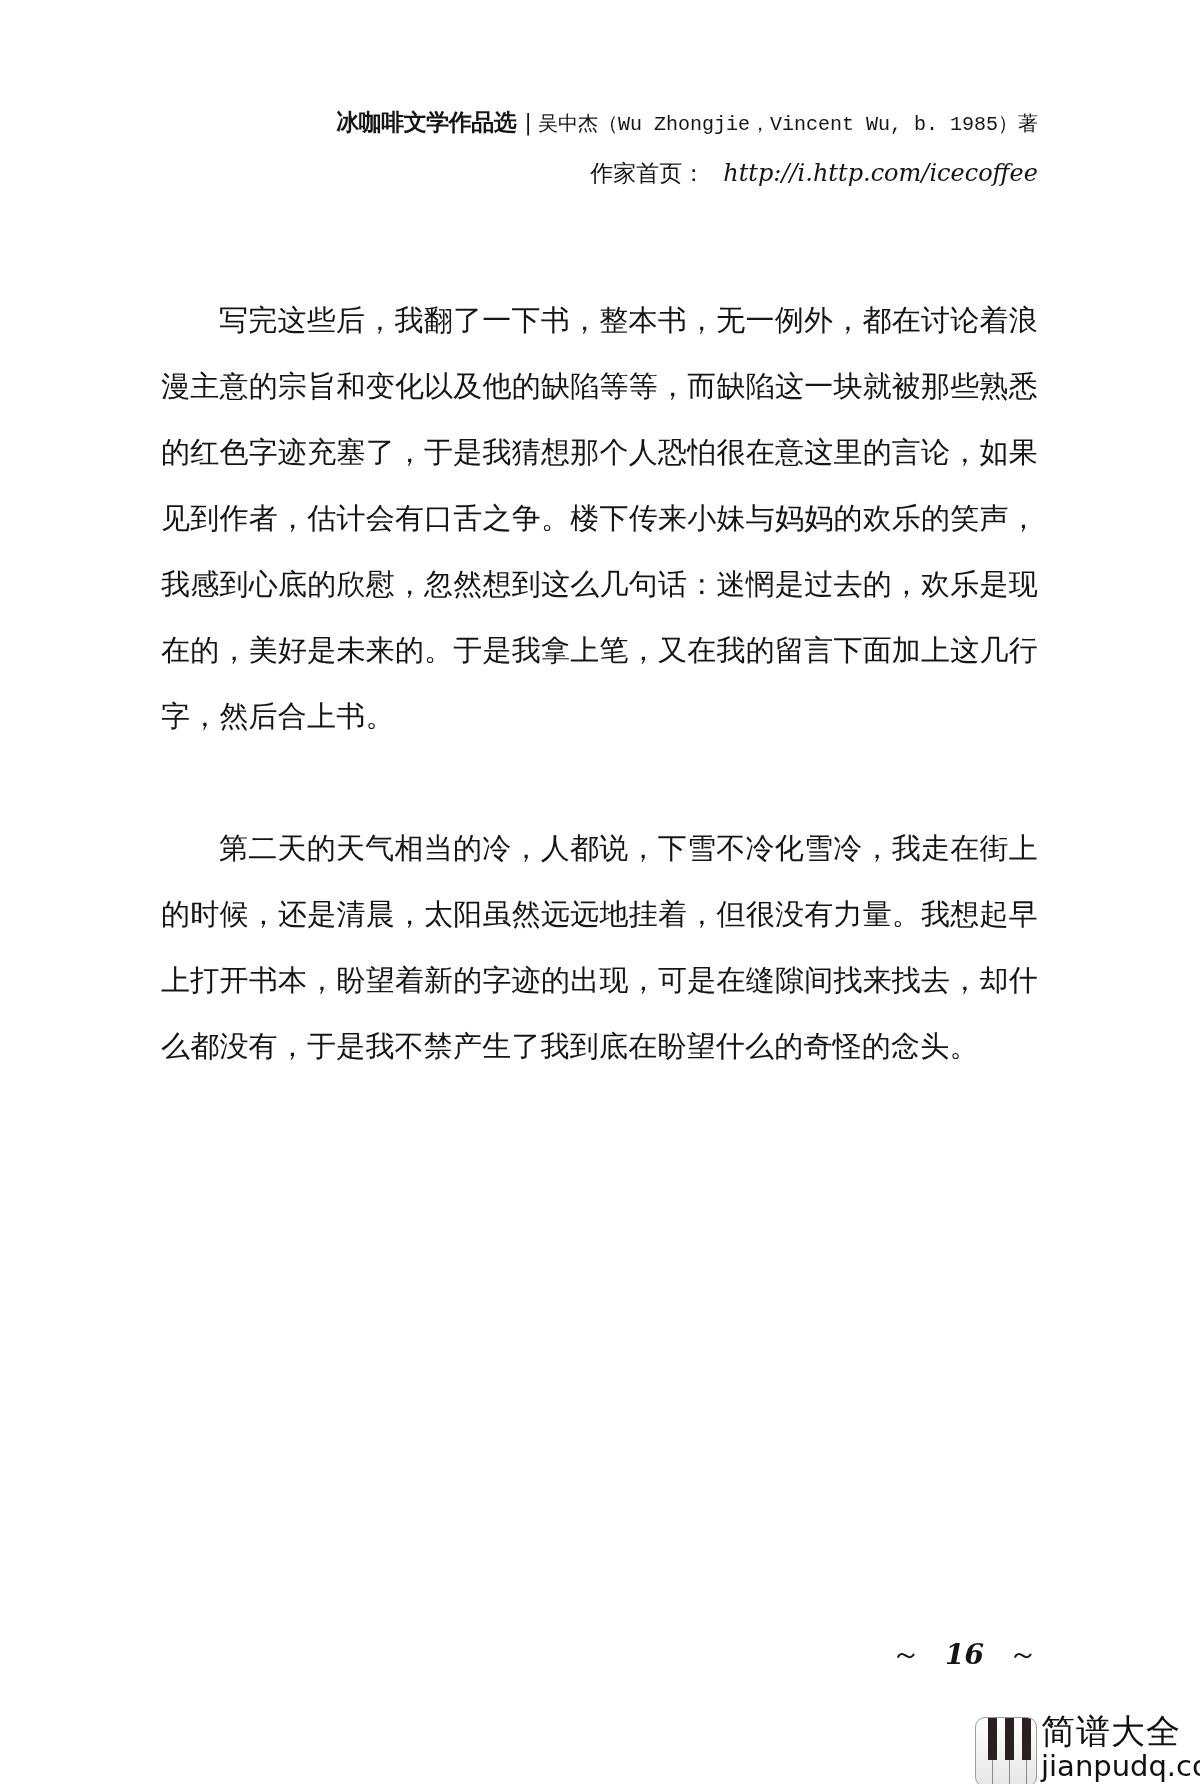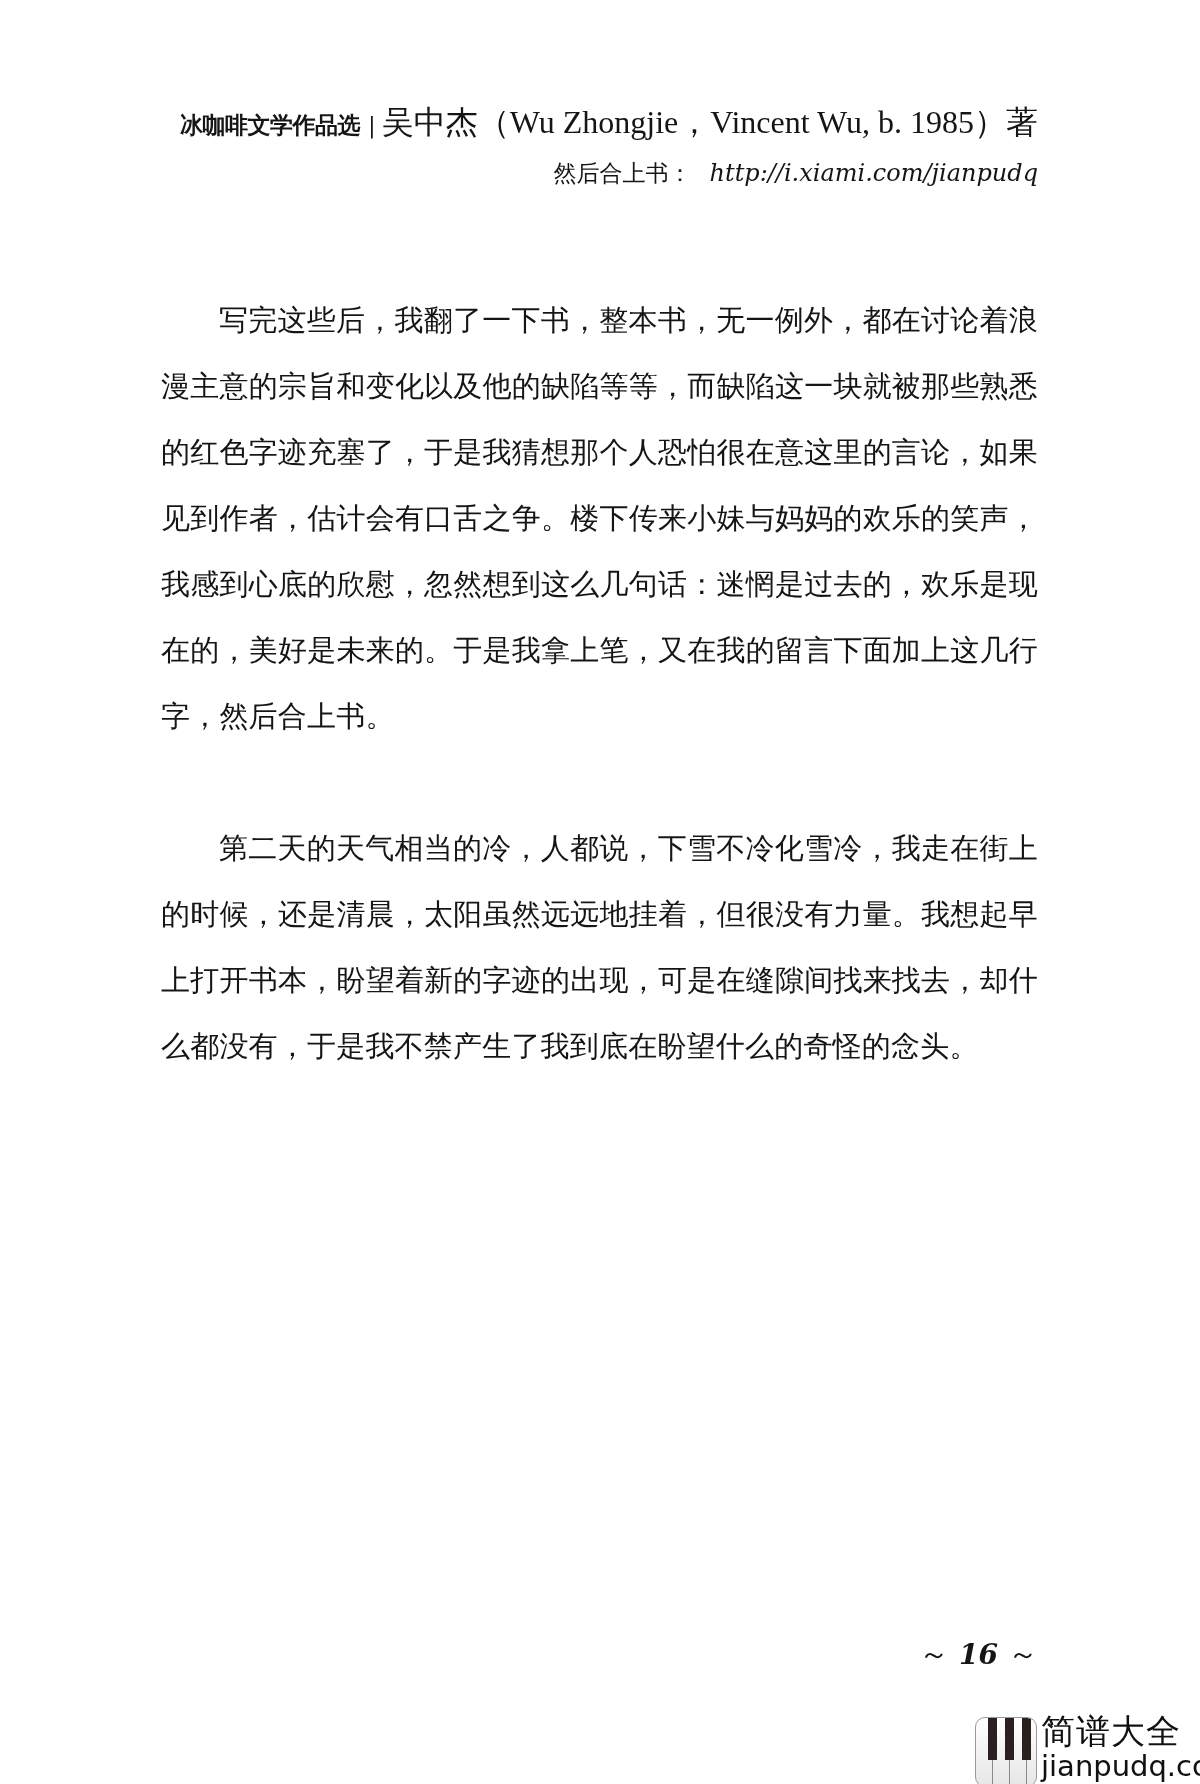--- a/index.html
+++ b/index.html
@@ -24,21 +24,21 @@
       line-height: 48px;
       white-space: nowrap;
     }
     .header-line { display: block; }
     .series-title {
       font-weight: bold;
       font-family: "DejaVu Serif", serif;
       letter-spacing: -0.5px;
     }
     .sep { margin: 0 6px 0 8px; }
-    .author { font-family: Liberation Serif, serif; font-size: 32px; }
+    .author { font-family: Liberation Mono, monospace; font-size: 20px; }
     .homepage-label { font-family: "DejaVu Serif", serif; }
     .homepage-url {
       font-style: italic;
       font-family: "DejaVu Serif", serif;
       font-size: 24px;
       margin-left: 18px;
     }
     .body-text {
       position: absolute;
       left: 161px;
@@ -62,21 +62,21 @@
       font-weight: bold;
       font-style: italic;
       font-family: "DejaVu Serif", serif;
       white-space: nowrap;
     }
     .page-number .tilde {
       font-weight: normal;
       font-style: normal;
       font-size: 30px;
     }
-    .page-number .num { margin: 0 10px; }
+    .page-number .num { margin: 0 24px; }
     .logo {
       position: absolute;
       left: 975px;
       top: 1716px;
       width: 196px;
       height: 68px;
     }
     .piano-icon {
       position: absolute;
       left: 0;
@@ -126,21 +126,21 @@
     }
   </style>
 </head>
 <body>
 
 <div class="header">
   <span class="header-line">
     <span class="series-title">冰咖啡文学作品选</span><span class="sep">|</span><span class="author">吴中杰（Wu Zhongjie，Vincent Wu, b. 1985）著</span>
   </span>
   <span class="header-line">
-    <span class="homepage-label">然后合上书：</span><span class="homepage-url">http://i.xiami.com/jianpudq</span>
+    <span class="homepage-label">作家首页：</span><span class="homepage-url">http://i.http.com/icecoffee</span>
   </span>
 </div>
 
 <div class="body-text">
   <p class="para">写完这些后，我翻了一下书，整本书，无一例外，都在讨论着浪漫主意的宗旨和变化以及他的缺陷等等，而缺陷这一块就被那些熟悉的红色字迹充塞了，于是我猜想那个人恐怕很在意这里的言论，如果见到作者，估计会有口舌之争。楼下传来小妹与妈妈的欢乐的笑声，我感到心底的欣慰，忽然想到这么几句话：迷惘是过去的，欢乐是现在的，美好是未来的。于是我拿上笔，又在我的留言下面加上这几行字，然后合上书。</p>
   <p class="para">第二天的天气相当的冷，人都说，下雪不冷化雪冷，我走在街上的时候，还是清晨，太阳虽然远远地挂着，但很没有力量。我想起早上打开书本，盼望着新的字迹的出现，可是在缝隙间找来找去，却什么都没有，于是我不禁产生了我到底在盼望什么的奇怪的念头。</p>
 </div>
 
 <div class="page-number">
   <span class="tilde">～</span><span class="num">16</span><span class="tilde">～</span>

